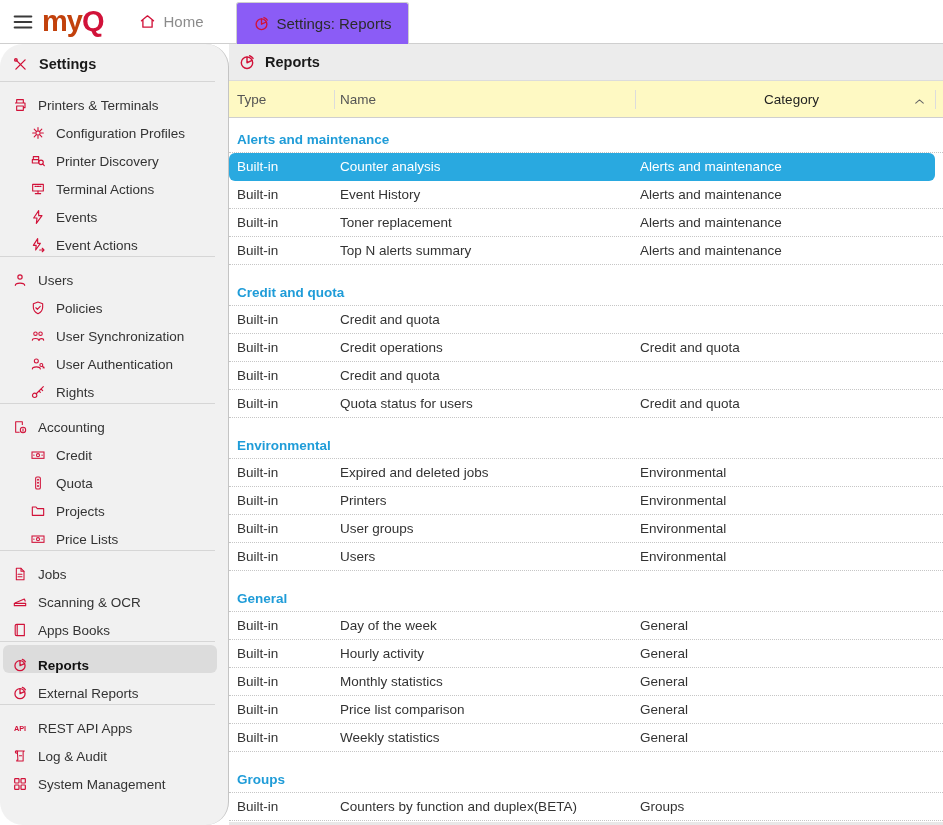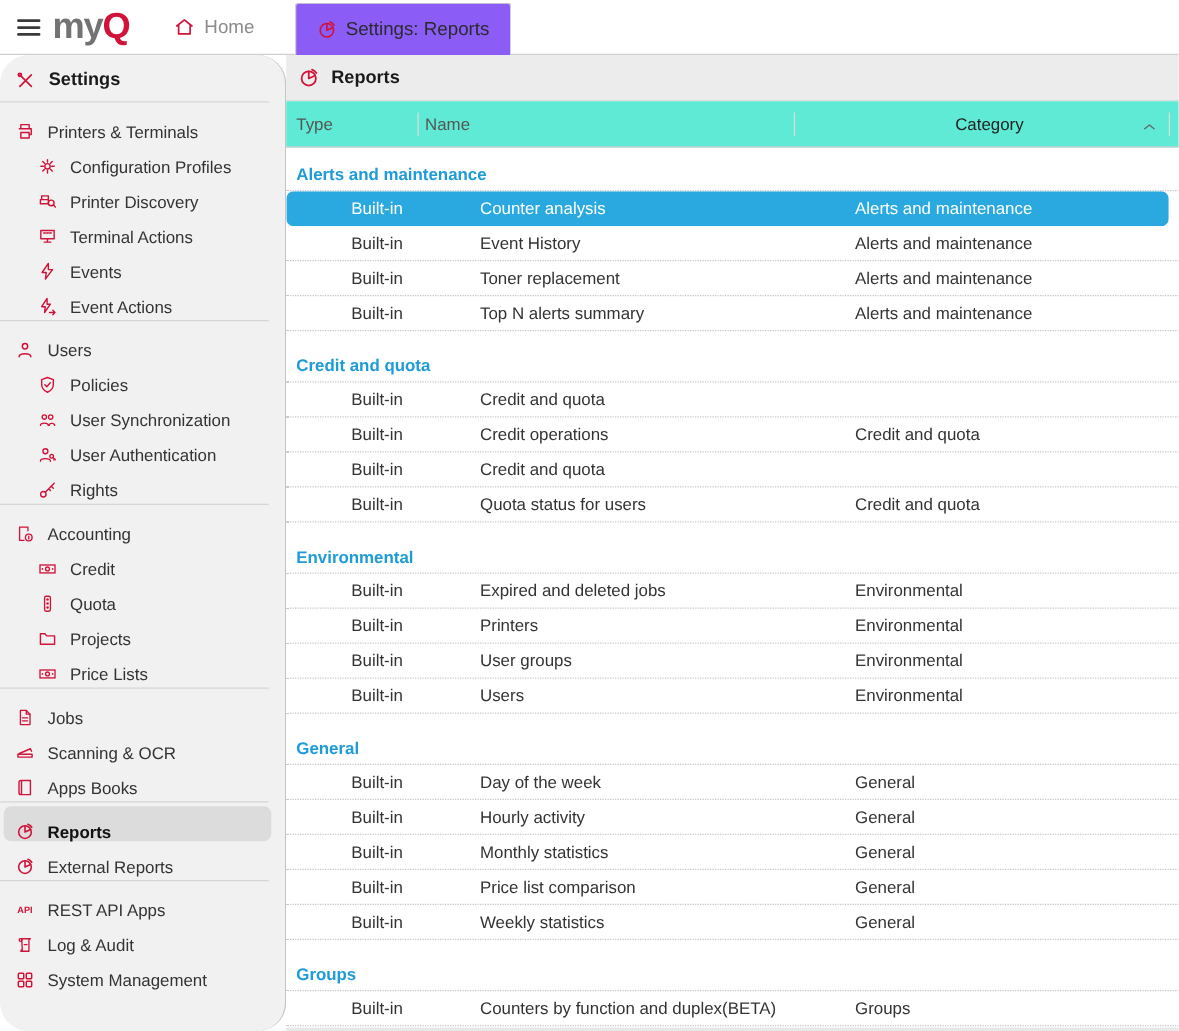--- a/index.html
+++ b/index.html
@@ -7,21 +7,21 @@
     font-family:"Liberation Sans", sans-serif; background:#fff; color:#333; }
   svg.ic { flex:none; }
 
   
   .topbar { height:44px; display:flex; align-items:center; background:#fff;
     border-bottom:1px solid #cfcfcf; position:relative; z-index:1; }
   .hamburger { margin-left:8px; width:30px; height:30px; display:flex;
     align-items:center; justify-content:center; cursor:pointer; color:#3a3a3a; }
   .logo { margin-left:4px; font-size:29px; font-weight:800; letter-spacing:-1px;
     line-height:1; display:flex; align-items:center; }
-  .logo .lg-a { color:#737373; }
+  .logo .lg-a { color:#c2410c; }
   .logo .lg-b { color:var(--red); }
   .tab { display:flex; align-items:center; gap:7px; font-size:15px; padding:0 16px;
     height:44px; cursor:pointer; }
   .tab-home { margin-left:20px; color:#8b8b8b; }
   .tab-active { margin-left:16px; color:#2b2b2b; background:#8b5cf6;
     border:1px solid #cfcfcf; border-bottom:none; border-radius:3px 3px 0 0;
     height:42px; align-self:flex-end; margin-bottom:-1px; z-index:2; }
 
   
   .layout { display:flex; height:781px; }
@@ -41,37 +41,37 @@
   .nav-item .nv-ic { color:var(--red); }
 
   
   .main { flex:1; display:flex; flex-direction:column; background:#fff; min-width:0; }
   .panel-header { height:37px; flex:none; background:#ececec; border-bottom:1px solid #dcdcdc;
     display:flex; align-items:center; gap:9px; padding-left:9px;
     font-size:14.5px; font-weight:bold; color:#1a1a1a; }
   .panel-header .ph-ic { color:var(--red); }
 
   .thead { height:37px; flex:none; position:relative; display:flex; align-items:center;
-    padding-left:8px; border-bottom:1px solid #cfcfcf; background:#5eead4; }
+    padding-left:8px; border-bottom:1px solid #cfcfcf; background:#fef9c3; }
   .th { font-size:13.5px; color:#555; cursor:pointer; }
   .th-type { width:103px; }
   .th-name { width:300px; }
   .th-cat  { flex:1; font-weight:normal; color:#222;text-align:center; }
   .th-div { position:absolute; top:9px; width:1px; height:19px; background:#dcdcdc; }
   .th-div.d1 { left:105px; } .th-div.d2 { left:406px; } .th-div.d3 { right:7px; }
   .th-caret { position:absolute; right:16px; top:13px; color:#666; cursor:pointer; }
 
   .tbody { flex:1; overflow:hidden; }
   .tgroup { margin-top:14px; }
   .tgroup:first-child { margin-top:8px; }
   .tgroup-header { height:27px; line-height:27px; padding-left:8px; font-size:13.5px;
     font-weight:bold; color:var(--groupblue); border-bottom:1px dotted #c6c6c6; }
   .trow { height:28px; display:flex; align-items:center; padding-left:8px;
     font-size:13.5px; color:#333; border-bottom:1px dotted #c6c6c6; cursor:pointer; }
-  .trow .c-type { width:103px;margin-left:44px; }
+  .trow .c-type { width:103px; }
   .trow .c-name { width:300px; }
   .trow .c-cat  { flex:1; }
   .trow.selected { background:var(--selblue); color:#fff; border-radius:6px;
     margin-right:8px; border-bottom-color:transparent; }
   .bottom-strip { flex:none; height:3px; background:#e8e8e8; }
 </style>
 </head>
 <body>
 
 <svg width="0" height="0" style="position:absolute" aria-hidden="true">

